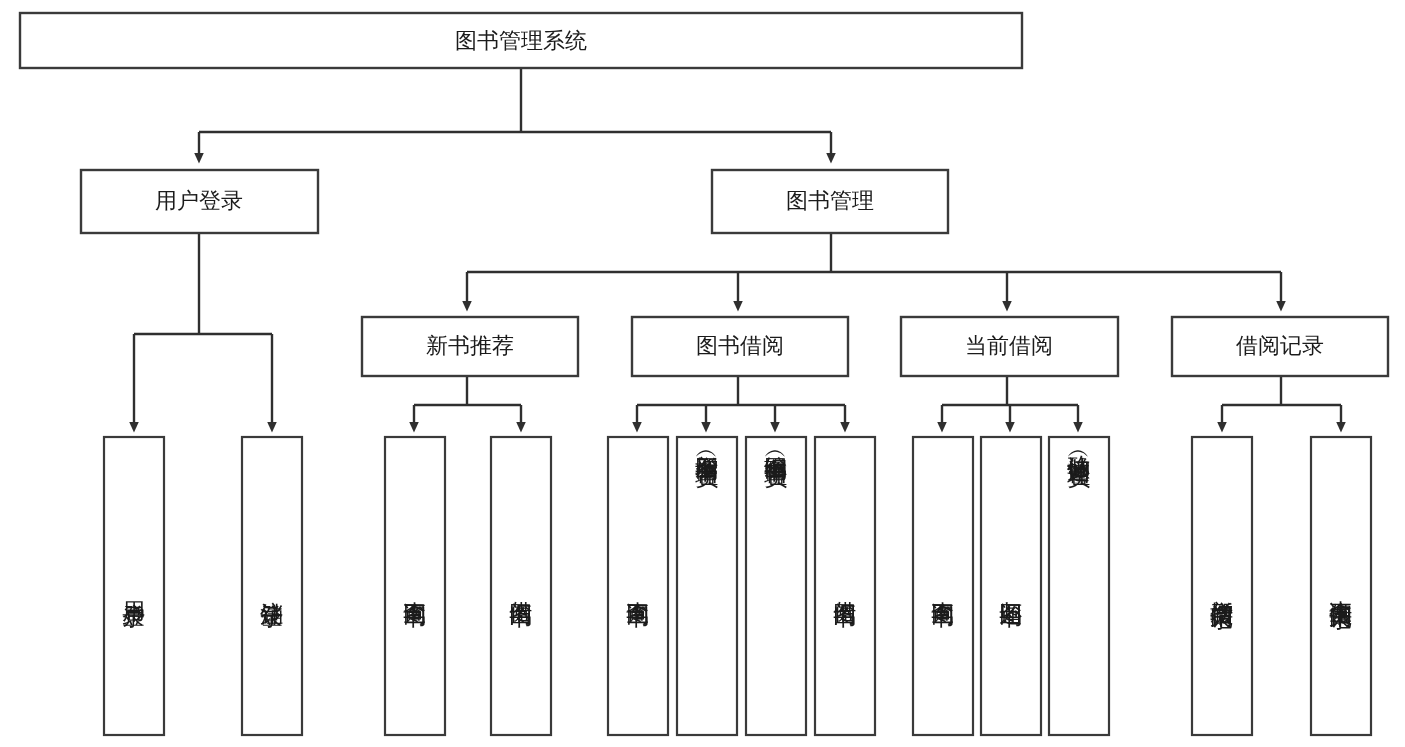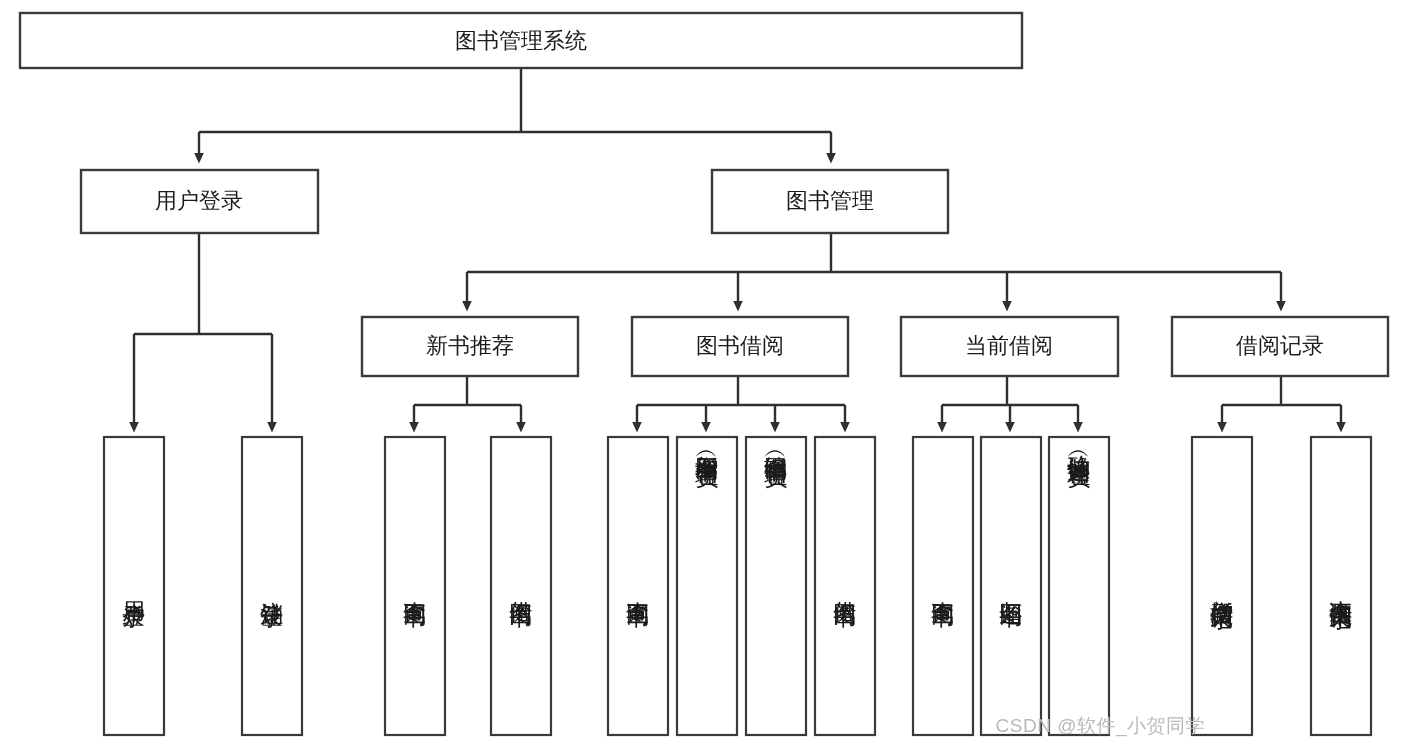--- a/index.html
+++ b/index.html
@@ -229,14 +229,13 @@
     <span class="leaf-label">确认归还（管理员）</span>
   </div>
 
   <div class="leaf-label-wrap" style="left:1192px; top:437px; width:60px; height:298px;">
     <span class="leaf-label">新增借阅记录</span>
   </div>
   <div class="leaf-label-wrap" style="left:1311px; top:437px; width:60px; height:298px;">
     <span class="leaf-label">查询借阅记录</span>
   </div>
 
-  <div class="watermark">CSDN @软件_小贺同学</div>
 </div>
 
 </body></html>

